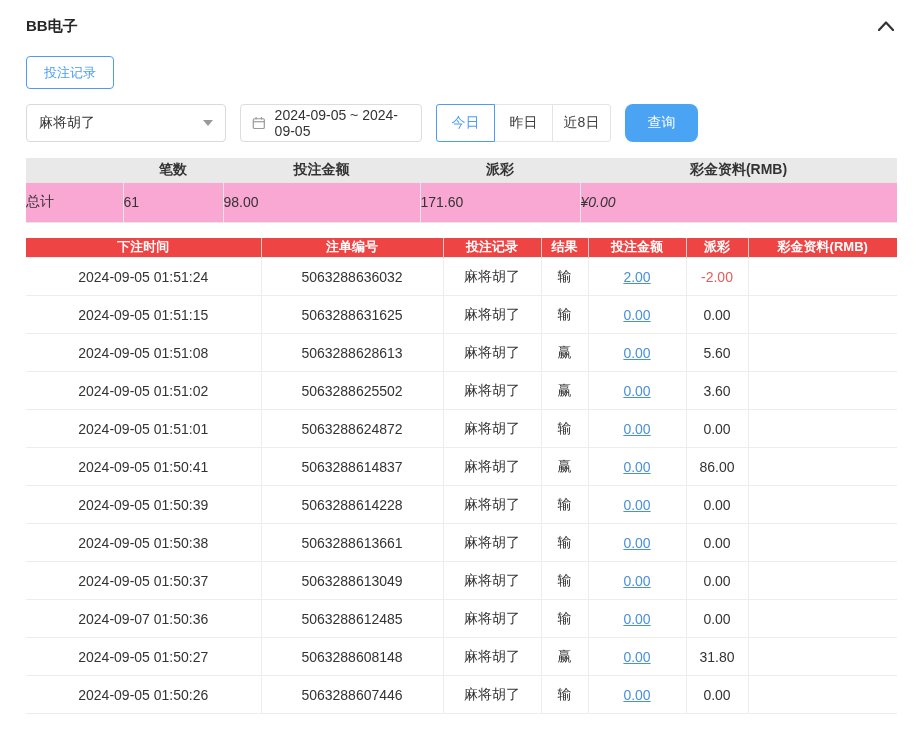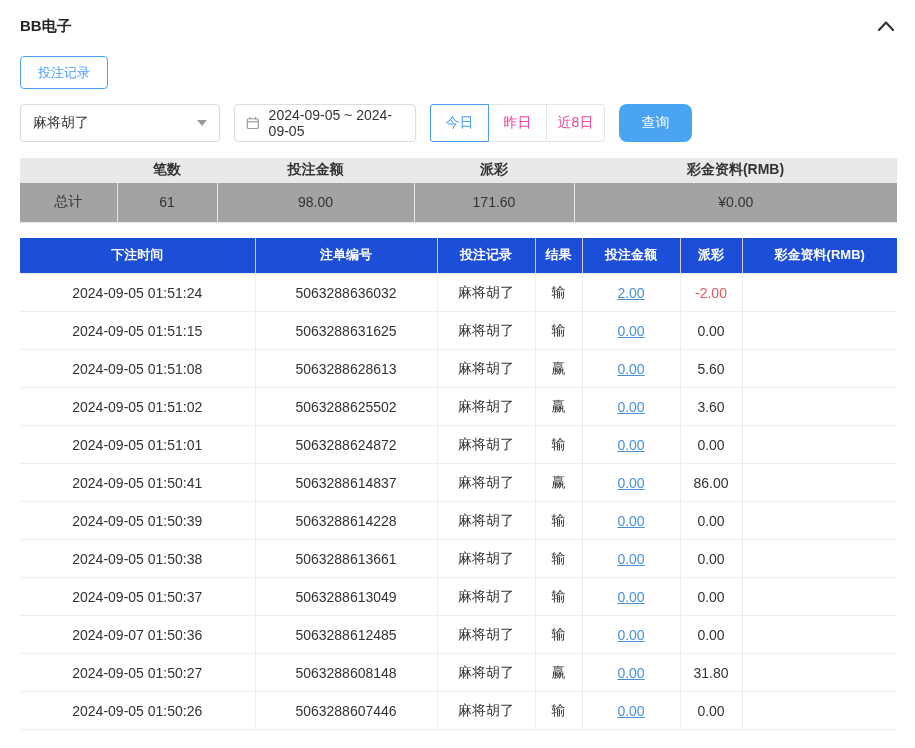--- a/index.html
+++ b/index.html
@@ -1,21 +1,21 @@
 <!DOCTYPE html>
 <html><head>
 <meta charset="utf-8">
 <style>
   * { margin:0; padding:0; box-sizing:border-box; }
   html,body { width:915px; height:748px; overflow:hidden; }
   body {
     font-family:"Liberation Sans","DejaVu Sans",sans-serif;
     background:#ffffff; color:#333;
   }
-  .page { padding:12px 18px 0 4px;margin-left:16px; }
+  .page { padding:12px 18px 0 26px; }
 
   
   .titlebar { display:flex; justify-content:space-between; align-items:center; height:28px; }
   .title { font-size:15px; font-weight:bold; color:#262626; }
   .collapse-btn { width:22px; height:22px; display:flex; align-items:center; justify-content:center; cursor:pointer; background:none; border:none; }
 
   
   .tabs { margin-top:16px; display:flex; gap:18px; }
   .tab {
     height:33px; padding:0 17px; border:1px solid #e0e0e0; border-radius:4px;
@@ -32,49 +32,49 @@
     padding:0 12px; font-size:14px; cursor:pointer; background:#fff;
   }
   .caret-down { width:0; height:0; border-left:5px solid transparent; border-right:5px solid transparent; border-top:6px solid #9a9a9a; }
   .date-field {
     margin-left:14px; width:182px; height:38px; border:1px solid #dcdcdc; border-radius:4px;
     display:flex; align-items:center; gap:9px; padding:0 11px; font-size:14px; cursor:pointer; background:#fff;
   }
   .btn-group { margin-left:14px; display:flex; }
   .quick-btn {
     width:59px; height:38px; border:1px solid #e4e4e4; background:#fff;
-    font-size:14px; color:#ec4899; display:flex; align-items:center; justify-content:center;
+    font-size:14px; color:#404040; display:flex; align-items:center; justify-content:center;
     margin-left:-1px; cursor:pointer;
   }
   .quick-btn:first-child { margin-left:0; border-radius:3px 0 0 3px; }
   .quick-btn:last-child { border-radius:0 3px 3px 0; }
   .quick-btn.active { color:#4a9cf5; border-color:#4a9cf5; position:relative; z-index:1; }
   .search-btn {
     margin-left:14px; width:73px; height:38px; background:#4ba4f3; color:#fff;
     border:none; border-radius:8px; font-size:14px; cursor:pointer;
   }
 
   
   table { border-collapse:collapse; width:100%; table-layout:fixed; }
   .summary { margin-top:16px; font-size:14px; }
   .summary th {
     background:#e9e9e9; height:24px; font-weight:bold; color:#333;
     font-size:14px; text-align:center;
   }
   .summary td {
-    background:#a3a3a3; height:40px; text-align:center;
+    background:#f9a8d4; height:40px; 
     border:1px solid #e6e6e6; font-size:14px;
   }
   .summary tr td:first-child { border-left:none; }
-  .summary tr td:last-child { border-right:none; }
+  .summary tr td:last-child { border-right:none;font-style:italic; }
 
   
   .bet-table { margin-top:15px; font-size:14px; }
   .bet-table th {
-    background:#1d4ed8; color:#fff; height:36px; font-weight:bold; font-size:13px;
+    background:#ef4444; color:#fff; height:20px; font-weight:bold; font-size:13px;
     text-align:center; border-right:1px solid #cfcfcf;
   }
   .bet-table th:last-child { border-right:none; }
   .bet-table td {
     height:38px; text-align:center; background:#fff;
     border:1px solid #ededed; color:#333;
   }
   .bet-table tr td:first-child { border-left:none; }
   .bet-table tr td:last-child { border-right:none; }
   .amount-link { color:#4a90d9; text-decoration:underline; cursor:pointer; }

